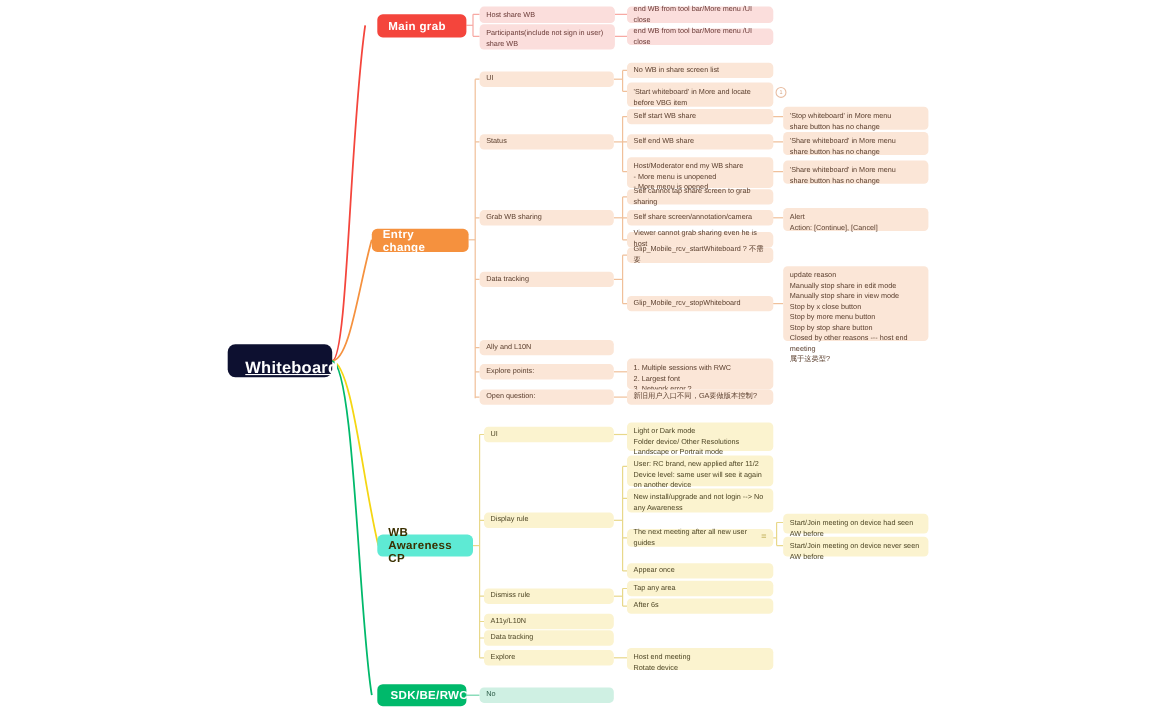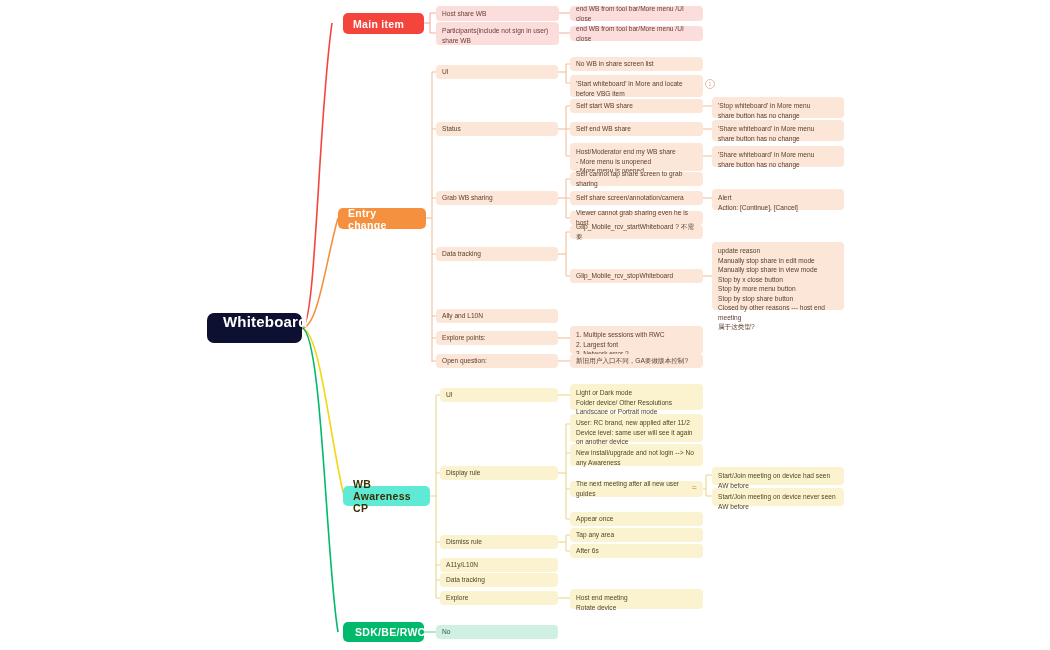--- a/index.html
+++ b/index.html
@@ -10,21 +10,21 @@
   }
   #canvas{position:absolute;inset:0;width:1050px;height:650px;}
   #links{position:absolute;left:0;top:0;width:1050px;height:650px;pointer-events:none;}
 
   .node{position:absolute;box-sizing:border-box;border-radius:5px;}
 
   
   .root{
     background:#0d1030;color:#ffffff;border-radius:7px;
     font-size:15px;font-weight:700;letter-spacing:.2px;
-    display:flex;align-items:flex-start;padding:0 16px;
+    display:flex;align-items:flex-end;padding:0 16px;text-decoration:underline;
   }
 
   
   .branch{
     color:#ffffff;font-size:10.5px;font-weight:700;letter-spacing:.3px;
     display:flex;align-items:center;padding:0 10px;border-radius:5px;
   }
   .branch.red{background:#f4453c;}
   .branch.orange{background:#f5913e;}
   .branch.yellow{background:#5eead4;color:#3a3000;}
@@ -109,21 +109,21 @@
     <path d="M558,598 H570" stroke="#e8d88a" stroke-width="1.1" fill="none"></path>
 
     <path d="M424,632 H436" stroke="#6fd4aa" stroke-width="1.1" fill="none"></path>
   </svg>
 
   <div class="node root" style="left:207px;top:313px;width:95px;height:30px;">
     <span>Whiteboard</span>
   </div>
 
   <div class="node branch red" style="left:343px;top:13px;width:81px;height:21px;">
-    <span>Main item</span>
+    <span>Main grab</span>
   </div>
 
   <div class="node leaf pink" style="left:436px;top:6px;width:123px;height:15px;">
     <span class="txt">Host share WB</span>
   </div>
   <div class="node leaf pink top" style="left:436px;top:22px;width:123px;height:23px;">
     <span class="txt">Participants(include not sign in user) share WB</span>
   </div>
   <div class="node leaf pink" style="left:570px;top:6px;width:133px;height:15px;">
     <span class="txt">end WB from tool bar/More menu /UI close</span>

